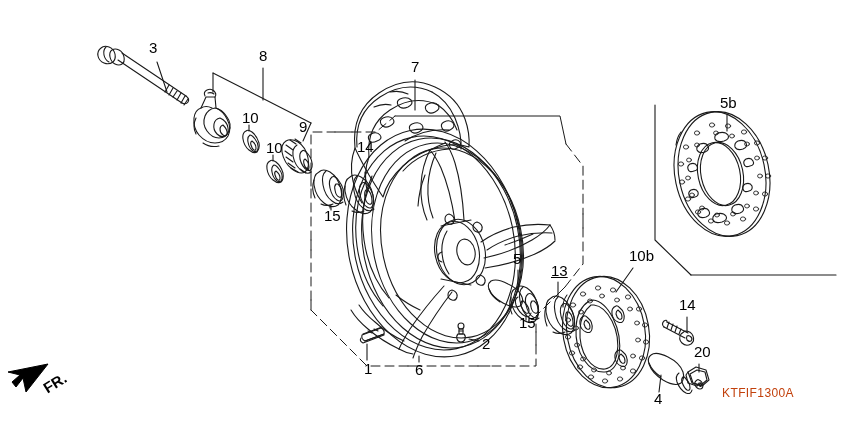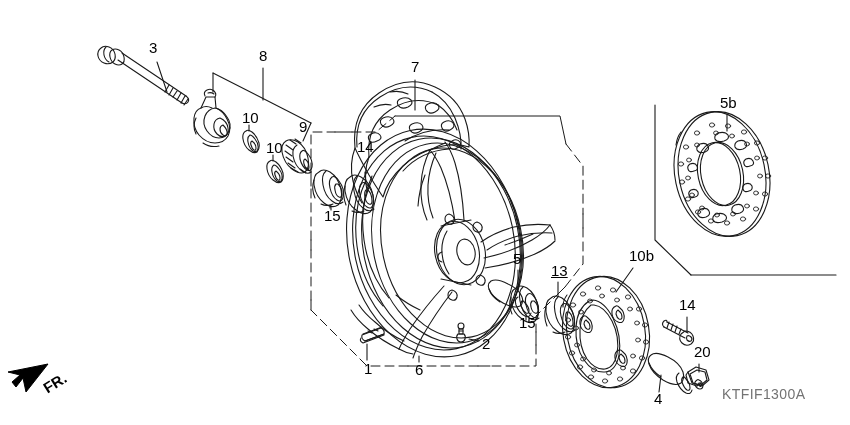--- a/index.html
+++ b/index.html
@@ -4,21 +4,21 @@
 <style>
   html,body{margin:0;padding:0;background:#ffffff;}
   body{width:850px;height:425px;overflow:hidden;
        font-family:"Liberation Sans", sans-serif;}
   #stage{position:relative;width:850px;height:425px;background:#fff;}
   svg{position:absolute;left:0;top:0;}
   .lbl{position:absolute;font-family:"Liberation Sans", sans-serif;
        font-size:15px;color:#000;line-height:1;white-space:nowrap;
        -webkit-font-smoothing:antialiased;}
   .code{position:absolute;font-family:"Liberation Sans", sans-serif;
-        font-size:14px;letter-spacing:.4px;color:#737373;}
+        font-size:12px;letter-spacing:.4px;color:#c2410c;}
   .frtxt{position:absolute;font-family:"Liberation Sans", sans-serif;
          font-size:15px;font-weight:bold;color:#000;
          transform:rotate(-32deg);transform-origin:0 0;}
 </style>
 </head>
 <body>
 
 <div id="stage">
 
 <svg width="850" height="425" viewBox="0 0 850 425">

